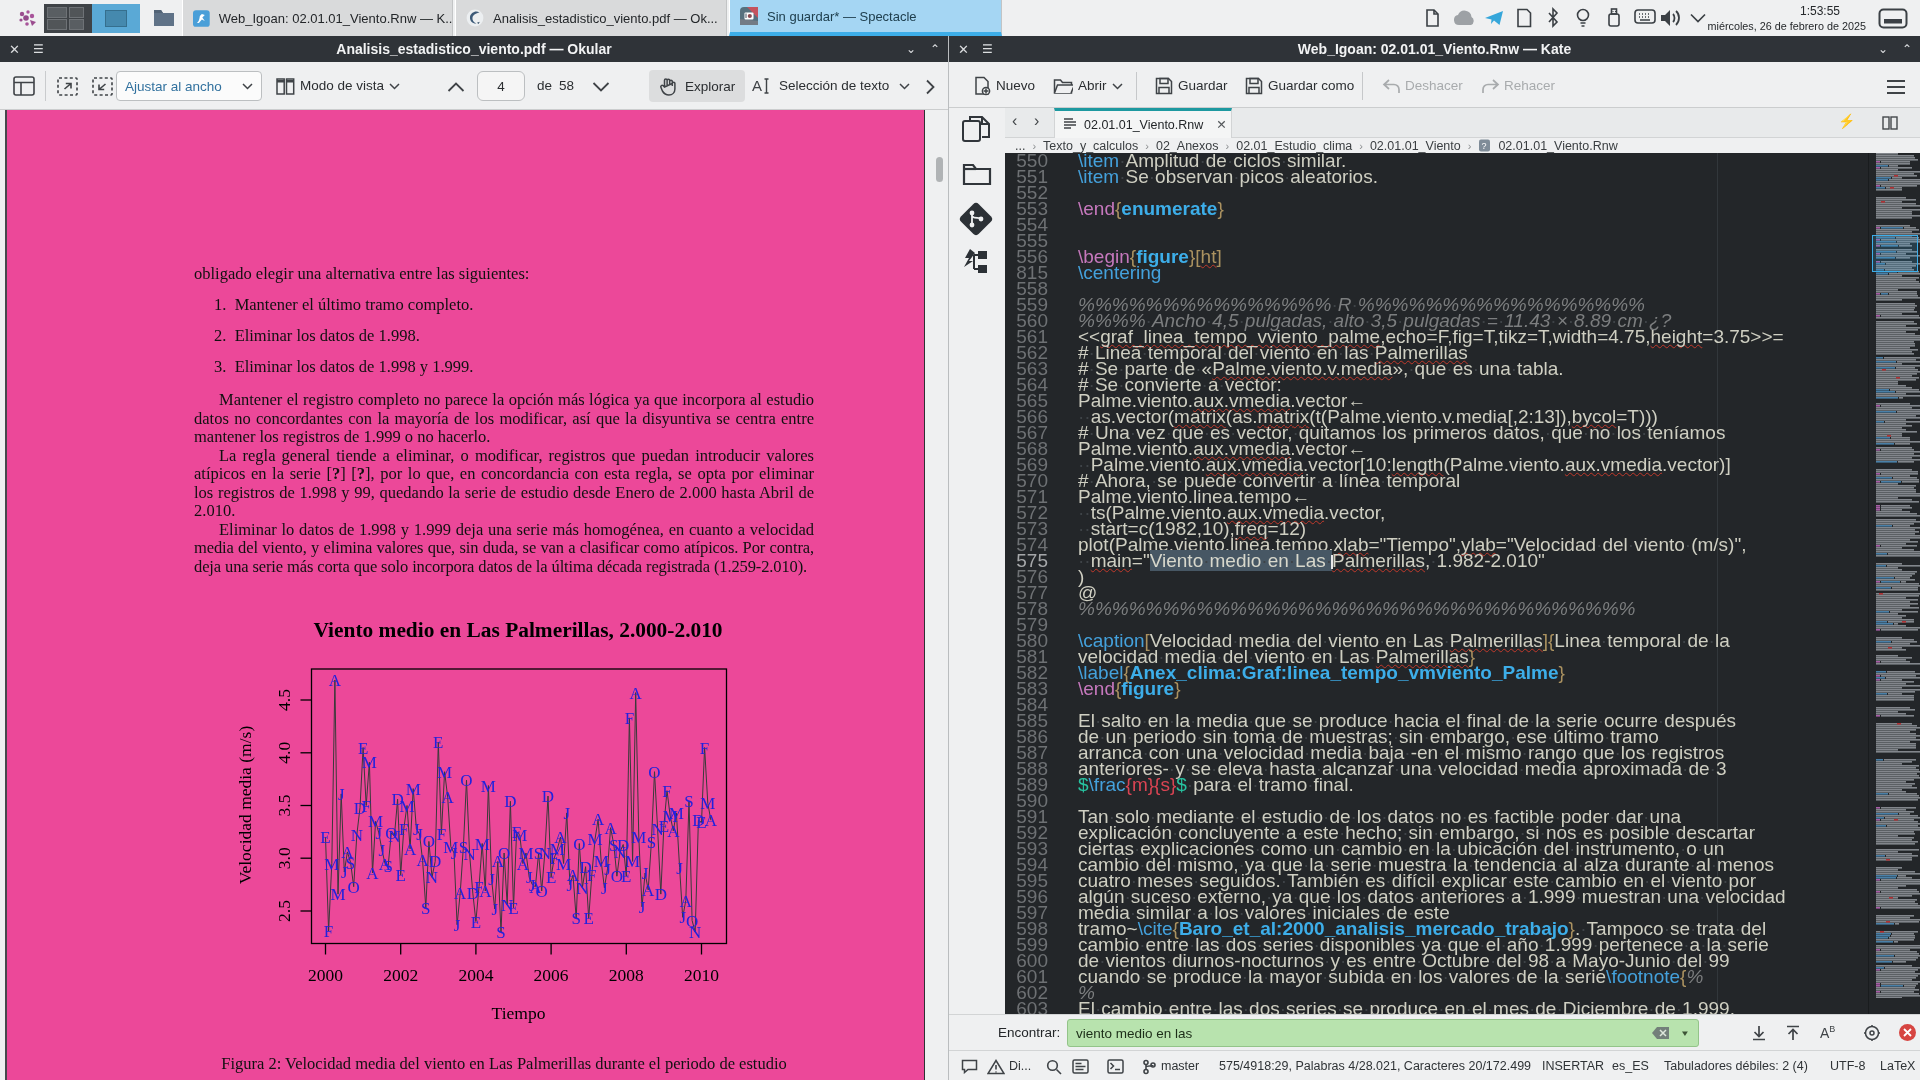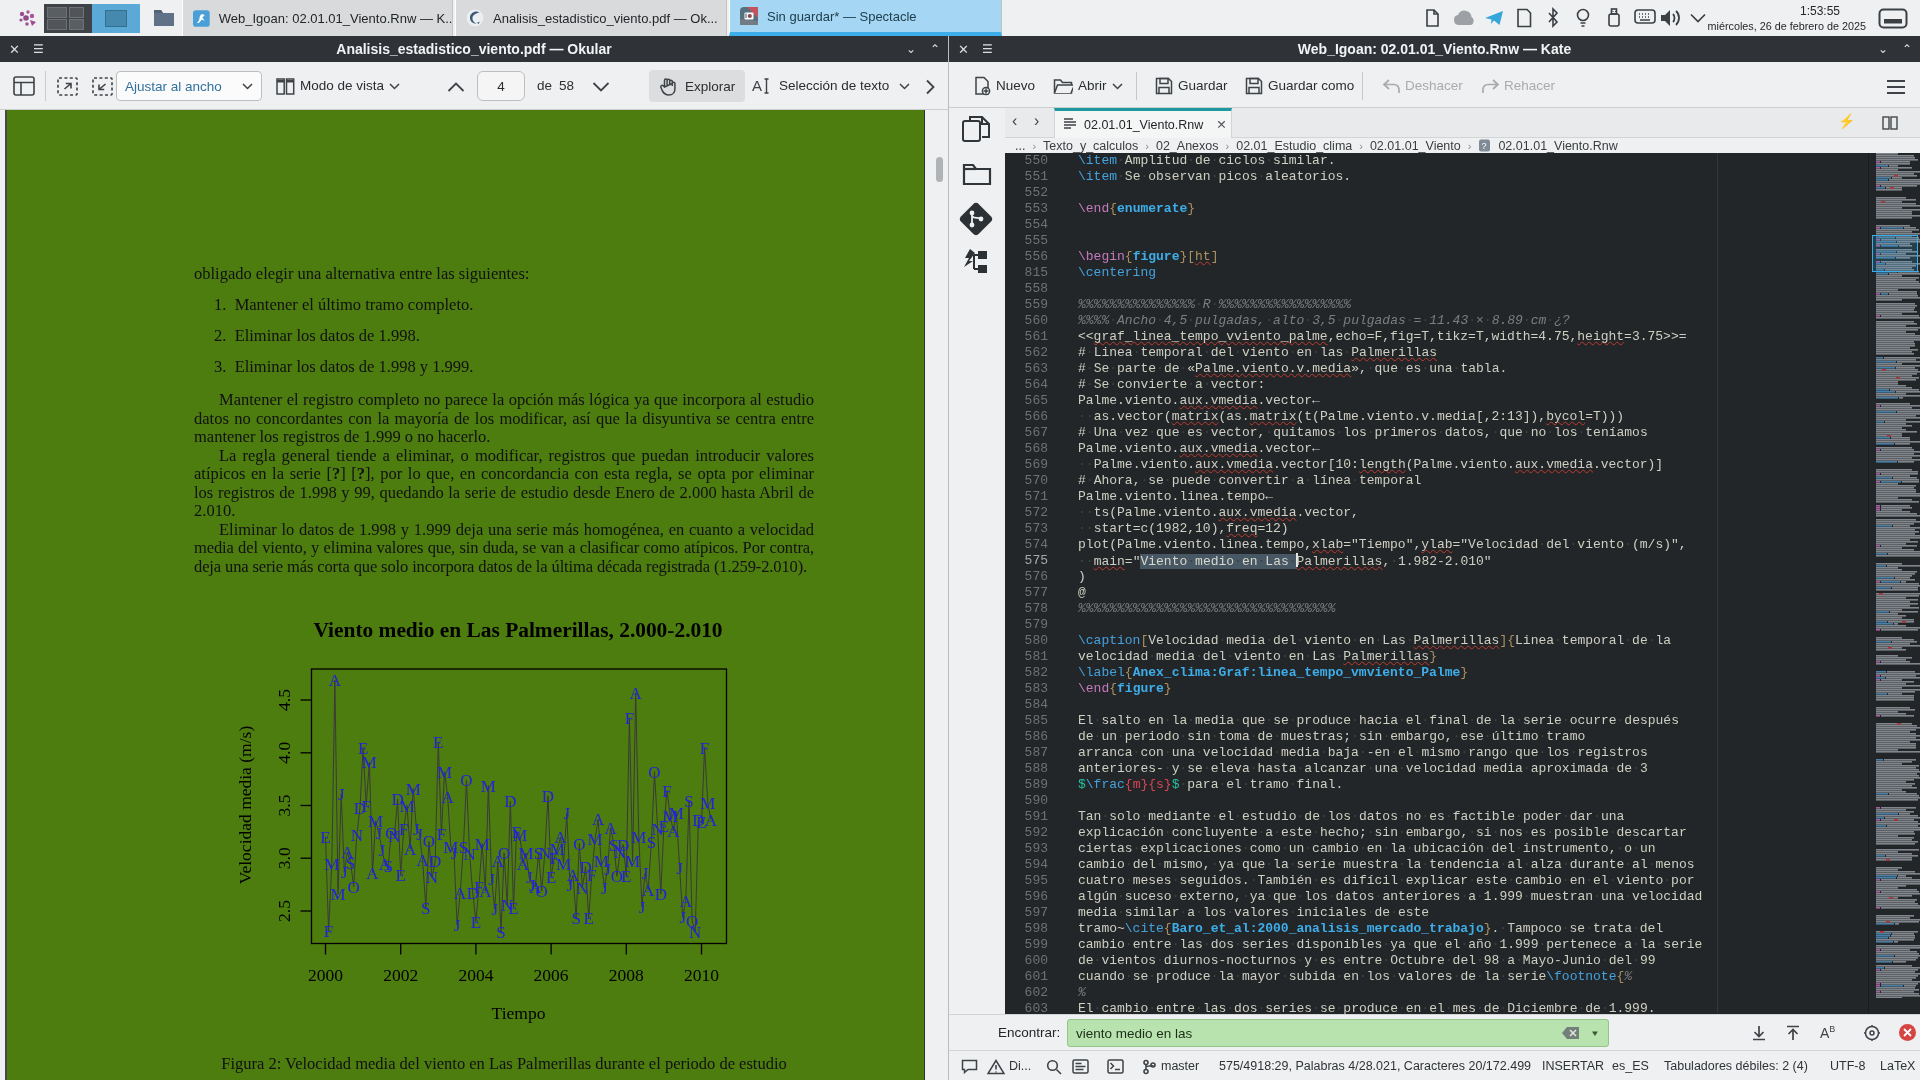--- a/index.html
+++ b/index.html
@@ -16,51 +16,51 @@
 .tbtn{color:#dcdee0;font-weight:normal;font-size:15px}
 
 .tool{position:absolute;left:0;top:26px;width:100%;height:48px;background:#eff0f1;border-bottom:1px solid #cbcdce;font-size:13.5px;color:#2b2e31}
 .tool>*{position:absolute}
 .tlab{top:16px;white-space:nowrap}
 .chev{font-size:10px;color:#4d5053;transform:scaleY(.8)}
 .gray{color:#a8abad}
 .combo{height:30px;top:9px;background:#fbfbfb;border:1px solid #bcbfc1;border-radius:4px;display:flex;align-items:center;padding:0 8px;font-size:13.5px}
 
 #okular{left:0;top:36px;width:948px;height:1044px}
-#okpage{position:absolute;left:5px;top:74px;width:920px;height:970px;background:#4d7c0f;border-left:2px solid #46494c;border-right:1px solid #2f3234;font-family:"Liberation Serif",serif;color:#111}
+#okpage{position:absolute;left:5px;top:74px;width:920px;height:970px;background:#ec4899;border-left:2px solid #46494c;border-right:1px solid #2f3234;font-family:"Liberation Serif",serif;color:#111}
 #okscroll{position:absolute;right:0;top:74px;width:17px;height:970px;background:#eff0f1}
 #okscroll .hdl{position:absolute;left:5px;top:47px;width:7px;height:25px;border-radius:3.5px;background:#b0b3b5}
 .bt{position:absolute;font-size:16.5px;width:620px;line-height:19px}
 .jl{position:absolute;font-size:16.5px;width:620px;height:20px;line-height:19px;overflow:hidden;text-align:justify}
 .jl::after{content:"";display:inline-block;width:100%;height:0}
 
 #kate{left:948px;top:36px;width:972px;height:1044px;border-left:1px solid #babdbf}
 #kate .tool{font-size:13.5px;height:46px}
 #sidebar{position:absolute;left:0;top:72px;width:56px;height:972px;background:#eff0f1}
 #ktabbar{position:absolute;left:56px;top:72px;right:0;height:30px;background:#e8eaeb;border-bottom:1px solid #d2d4d5}
 #ktab{position:absolute;left:49px;top:0;width:178px;height:30px;background:#f4f5f5;border-top:3px solid #1d99a0;border-left:1px solid #d2d4d5;border-right:1px solid #d2d4d5;display:flex;align-items:center;gap:7px;padding:0 8px;font-size:12.5px;color:#232629}
 #kcrumb{position:absolute;left:56px;top:102px;right:0;height:15px;z-index:2;background:#eff0f1;font-size:12.5px;color:#3a3e41;display:flex;align-items:center;gap:7px;padding-left:10px}
 #kcrumb .gt{color:#8a8d8f;font-size:11px}
-#keditor{position:absolute;left:56px;top:117px;right:0;bottom:66px;background:#232629;overflow:hidden;font-family:Liberation Mono, monospace;font-size:13px}
+#keditor{position:absolute;left:56px;top:117px;right:0;bottom:66px;background:#232629;overflow:hidden;font-family:Liberation Sans, sans-serif;font-size:19px}
 .crow{position:relative;height:16px;line-height:16px;white-space:pre}
 .crow.cur{}
 .lno{position:absolute;left:0;width:43px;text-align:right;color:#6e7174}
 .lno.cur{color:#a5a7a9}
 .ctext{position:absolute;left:73px}
 .ctext i{font-style:normal;color:#3e4347}
 .n{color:#cfcfc2}.c{color:#7c7e7f;font-style:italic}.m{color:#44a1dc}.b{color:#c678bd}
 .e{color:#3daee9;font-weight:bold}.t{color:#ab9260}.r{color:#da4453}.g{color:#27c2a0}
 .q{text-decoration:underline wavy #c0392b 1px;text-decoration-skip-ink:none}
 .sel{background:#475764;color:#d8d8cc}
 .caret{display:inline-block;width:2px;height:14px;background:#e8e8e8;vertical-align:-2px;margin:0 -1px}
 #kminimap{position:absolute;right:0;top:117px;width:52px;bottom:66px;background:#232629;border-left:1px solid #191c1e}
 #kmviewport{position:absolute;left:3px;top:82px;width:46px;height:37px;border:1px solid #3daee9;background:rgba(61,174,233,.18)}
 #ksearch{position:absolute;left:0;right:0;bottom:30px;height:36px;background:#eff0f1;border-top:1px solid #d2d4d5;font-size:13.5px;color:#232629}
 #ksearch>*{position:absolute}
-#ksearch .inp{left:118px;top:4px;height:28px;width:542px;background:#b8e3ae;border:1px solid #93c489;border-radius:3px;display:flex;align-items:center;padding:0 8px;font-size:13.5px;color:#1c2d18}
+#ksearch .inp{left:118px;top:4px;height:28px;width:632px;background:#b8e3ae;border:1px solid #93c489;border-radius:3px;display:flex;align-items:center;padding:0 8px;font-size:13.5px;color:#1c2d18}
 #kstatus{position:absolute;left:0;right:0;bottom:0;height:30px;background:#eff0f1;border-top:1px solid #d2d4d5;font-size:12.5px;color:#2f3336;white-space:nowrap}
 #kstatus>*{position:absolute}
 .sy{top:8px}
 .st{top:8px}
 </style></head>
 <body>
 
 <div id="panel">
   <svg class="abs" style="left:17px;top:7px" width="24" height="24" viewBox="0 0 24 24">
     <circle cx="5" cy="7" r="2.2" fill="#9b4d8f"></circle>

